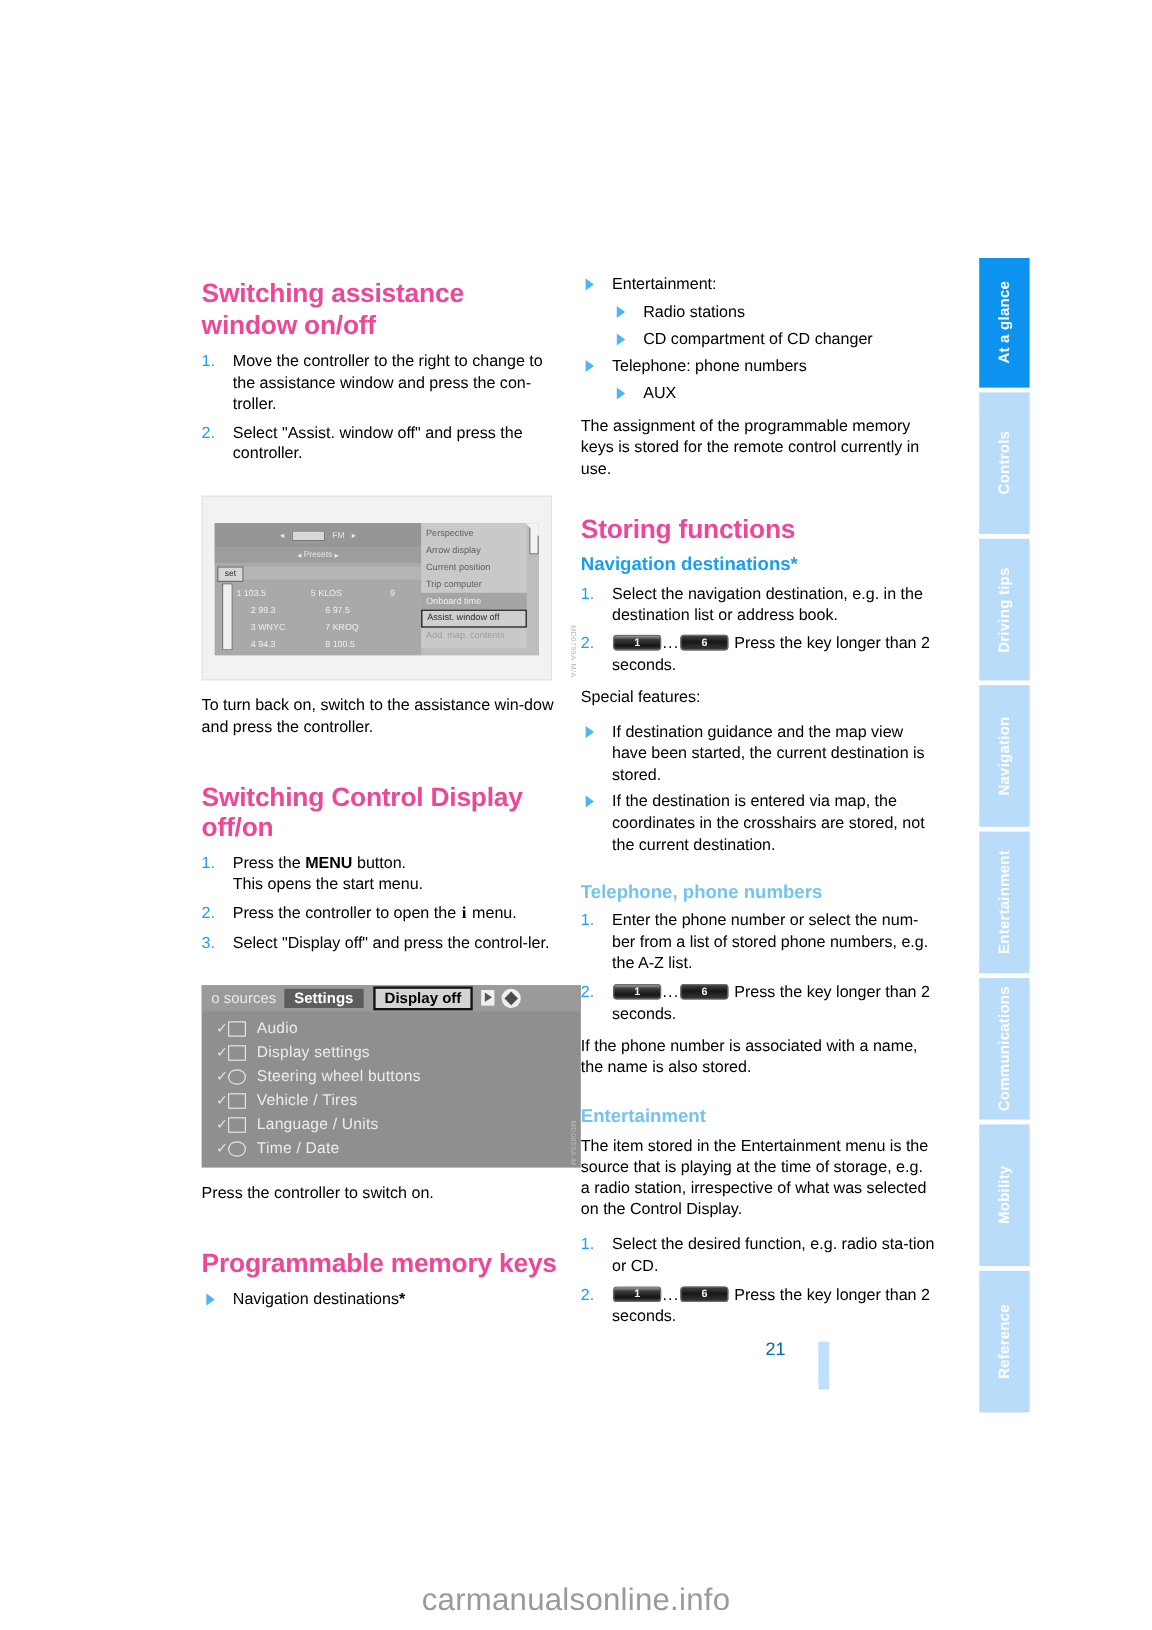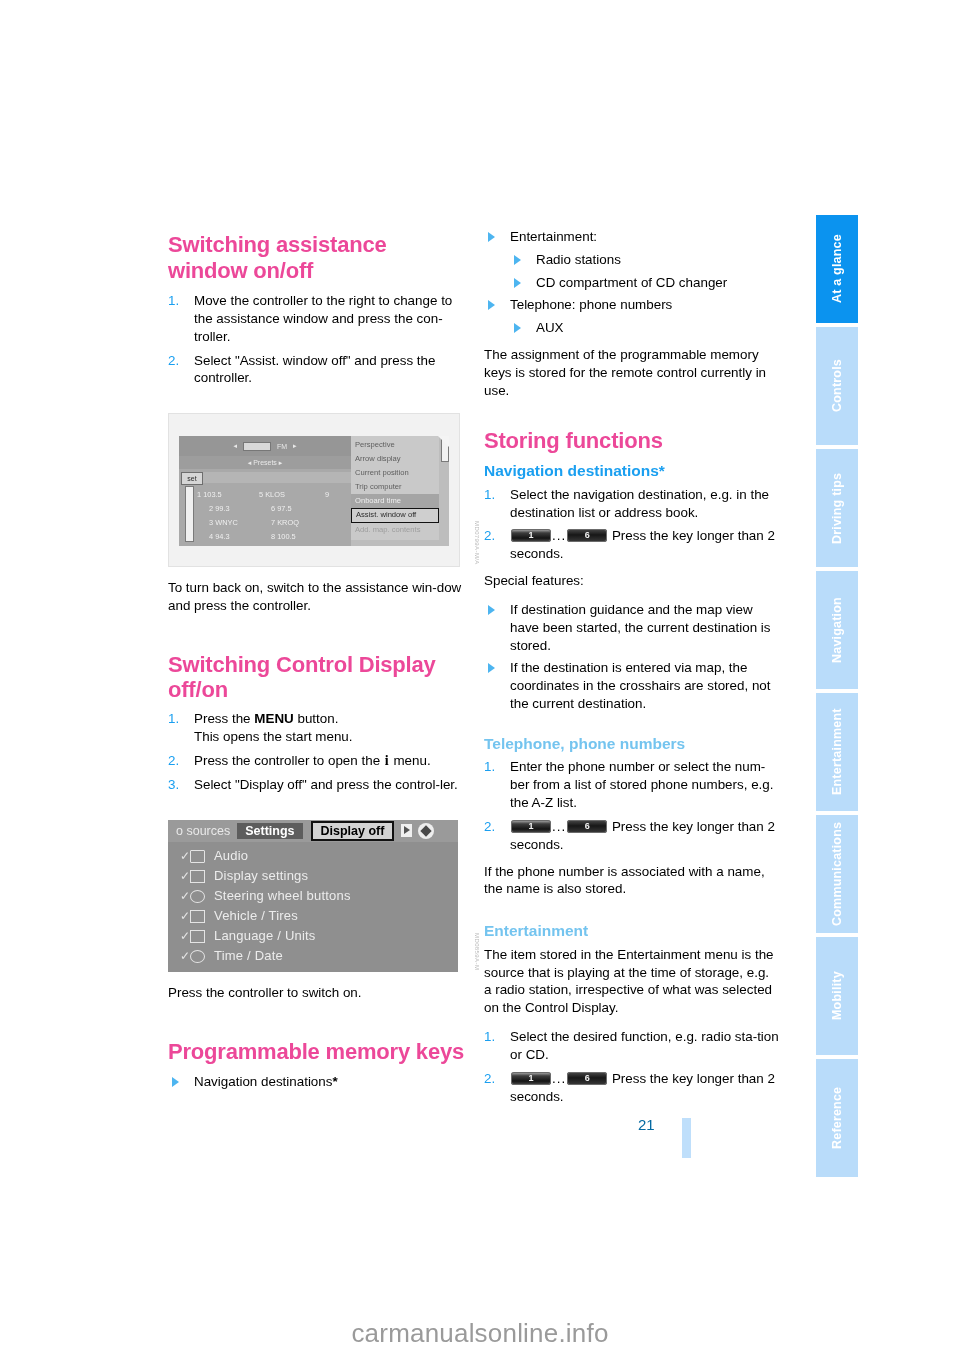--- a/index.html
+++ b/index.html
@@ -218,21 +218,21 @@
   .f1-scroll i { position:absolute; left:0; top:0; width:6px; height:22px; background:#f2f2f2; border:1px solid #7a7a7a; display:block;}
   .f1-arrow {
     position: absolute; right: 0px; top: 0px;
     width: 0; height: 0;
     border-right: 11px solid #f4f4f4;
     border-bottom: 11px solid transparent;
   }
 
   
   .fig2 {
-    width: 290px;
+    width: 316px;
     height: 152px;
     background: #8f8f8f;
     position: relative;
     overflow: hidden;
   }
   .f2-bar {
     position: absolute; left:0; top:0; right:0; height: 22px;
     background: #9a9a9a;
     display: flex; align-items: center;
     font-size: 12.5px;

